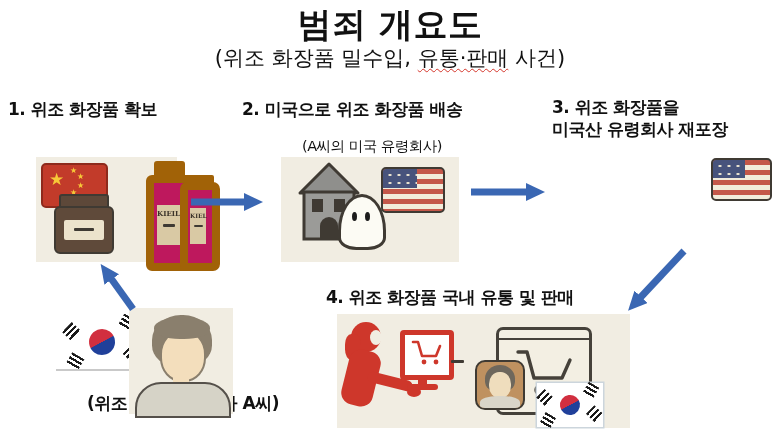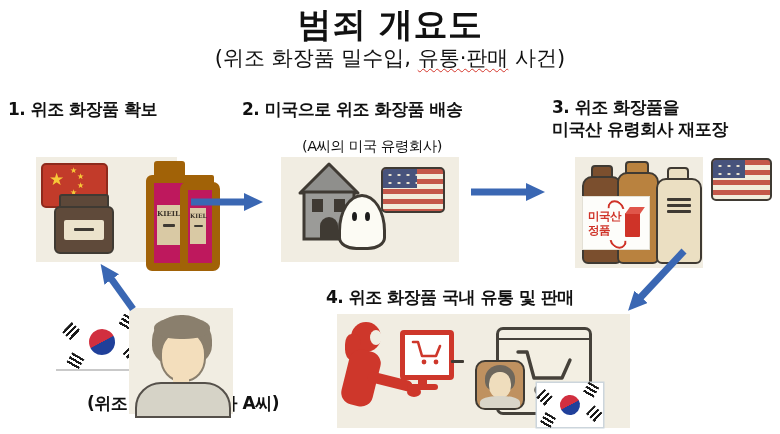--- a/index.html
+++ b/index.html
@@ -143,45 +143,20 @@
     </div>
 
     <div class="abs us-flag" style="left:100px;top:10px;width:60px;height:42px;">
       <div class="us-canton"></div>
     </div>
   </div>
 
   <div class="abs step-title" style="left:552px;top:96px;width:228px;"><span>3. 위조 화장품을</span><br>
         <span>미국산 유령회사 재포장</span></div>
 
-  <div class="abs illus" style="left:575px;top:157px;width:128px;height:111px;">
-
-    <div class="abs b3cap" style="left:16px;top:8px;width:18px;height:12px;background:#7b4f2e;"></div>
-    <div class="abs b3" style="left:7px;top:19px;width:36px;height:84px;background:#7b4f2e;"></div>
-    <div class="abs b3cap" style="left:50px;top:4px;width:20px;height:12px;background:#b9823f;"></div>
-    <div class="abs b3" style="left:42px;top:15px;width:38px;height:88px;background:#b9823f;"></div>
-    <div class="abs b3cap" style="left:92px;top:10px;width:18px;height:12px;background:#ebdfc2;"></div>
-    <div class="abs b3" style="left:81px;top:21px;width:42px;height:82px;background:#ebdfc2;">
-      <div class="abs dashline" style="left:9px;top:18px;width:24px;height:2.5px;"></div>
-      <div class="abs dashline" style="left:9px;top:24px;width:24px;height:2.5px;"></div>
-      <div class="abs dashline" style="left:9px;top:30px;width:24px;height:2.5px;"></div>
-    </div>
-
-    <div class="abs sticker" style="left:8px;top:40px;width:66px;height:52px;z-index:3;">
-      <div class="abs sticker-txt" style="left:5px;top:12px;">
-        <span>미국산</span><br>
-        <span>정품</span>
-      </div>
-      <div class="abs cube" style="left:42px;top:16px;width:15px;height:24px;">
-        <div class="cube-top"></div>
-      </div>
-      <div class="abs arc a1" style="left:24px;top:4px;width:14px;height:11px;"></div>
-      <div class="abs arc a2" style="left:26px;top:36px;width:14px;height:11px;"></div>
-    </div>
-  </div>
 
   <div class="abs us-flag" style="left:711px;top:158px;width:57px;height:39px;">
     <div class="us-canton"></div>
   </div>
 
   <div class="abs step-title" style="left:326px;top:286px;width:326px;">4. 위조 화장품 국내 유통 및 판매</div>
 
   <div class="abs illus" style="left:337px;top:314px;width:293px;height:114px;">
 
     <div class="abs red" style="left:14px;top:8px;width:30px;height:30px;border-radius:50%;"></div>

